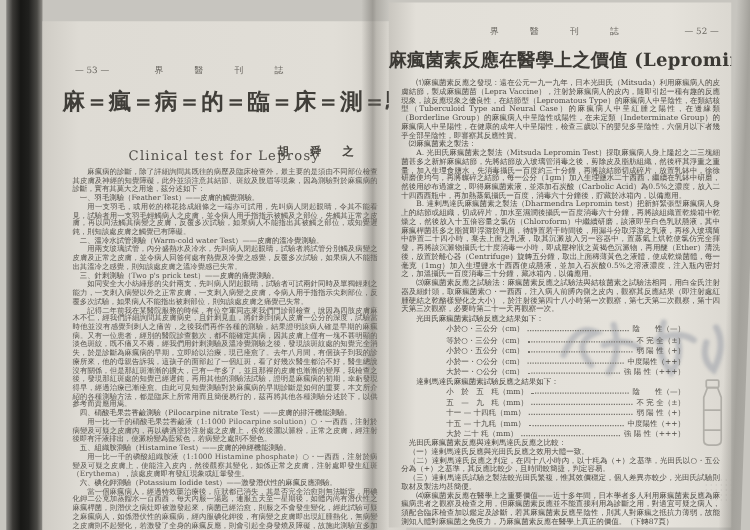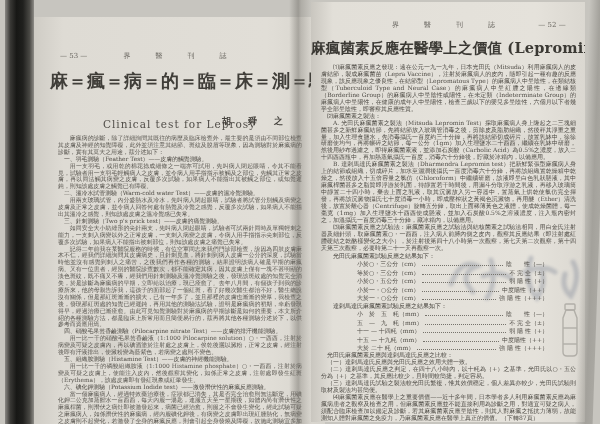--- a/index.html
+++ b/index.html
@@ -42,21 +42,21 @@
   }
   
   .running-head{
     display:flex;align-items:baseline;
     font-size:7px;color:#6b6862;filter:blur(.25px);
     margin:18px 10px 0 10px;
   }
   .rh-left .journal{flex:1;text-align:center;letter-spacing:9px;}
   .rh-right .journal{flex:1;text-align:center;letter-spacing:9px;}
   .pageno{width:46px;}
-  .pageno.right{text-align:center;}
+  .pageno.right{text-align:right;}
   
   .lp-title{
     text-align:center;font-size:18px;font-weight:bold;color:#403e39;
     letter-spacing:.5px;margin-top:8px;filter:blur(.2px);white-space:nowrap;
   }
   .lp-subline{
     position:relative;text-align:center;margin-top:20px;height:16px;
   }
   .lp-subtitle{font-size:10.5px;color:#504d48;letter-spacing:1px;filter:blur(.25px);}
   .lp-author{

